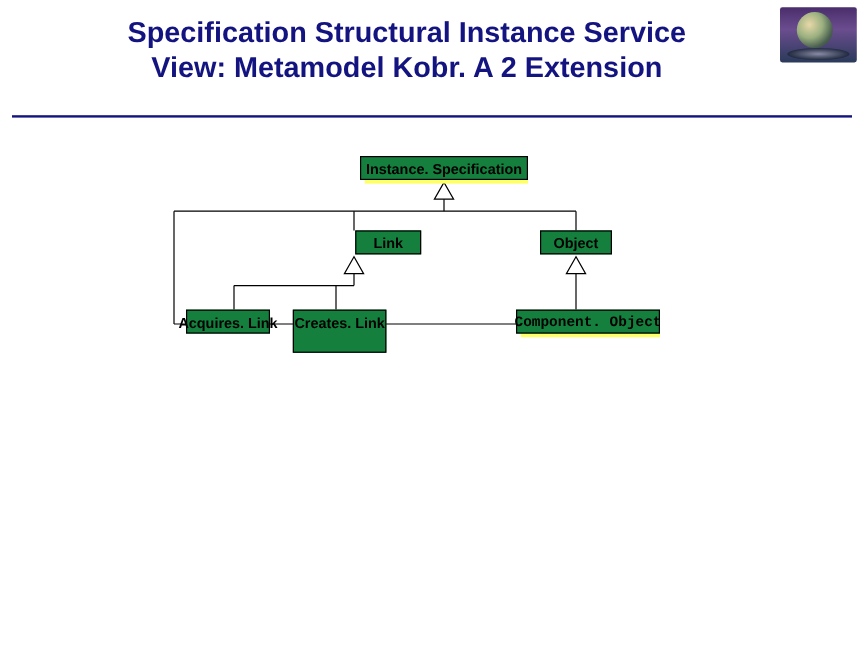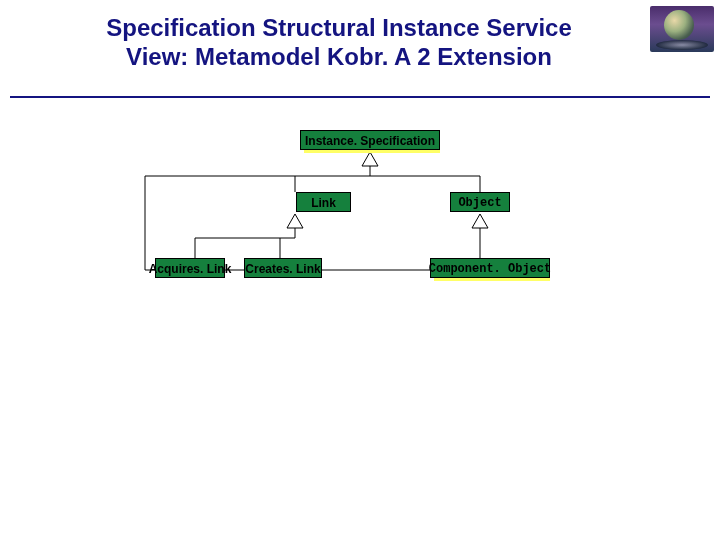--- a/index.html
+++ b/index.html
@@ -137,29 +137,29 @@
 
   <div class="shadow" style="left:304px; top:13px; width:136px; height:20px;"></div>
   <div class="node" style="left:300px; top:10px; width:140px; height:20px;">
     <span>Instance. Specification</span>
   </div>
 
   <div class="node" style="left:268px; top:72px; width:55px; height:20px;margin-left:28px;">
     <span>Link</span>
   </div>
 
-  <div class="node" style="left:450px; top:72px; width:60px; height:20px;font-family:Liberation Mono, monospace;">
+  <div class="node" style="left:450px; top:72px; width:60px; height:20px;">
     <span>Object</span>
   </div>
 
   <div class="node" style="left:155px; top:138px; width:70px; height:20px;">
     <span>Acquires. Link</span>
   </div>
 
-  <div class="node" style="left:244px; top:138px; width:78px; height:20px;">
+  <div class="node" style="left:244px; top:138px; width:78px; height:36px;">
     <span>Creates. Link</span>
   </div>
 
   <div class="shadow" style="left:434px; top:141px; width:116px; height:20px;"></div>
   <div class="node" style="left:430px; top:138px; width:120px; height:20px;font-family:Liberation Mono, monospace;">
     <span>Component. Object</span>
   </div>
 
 </div>
 

